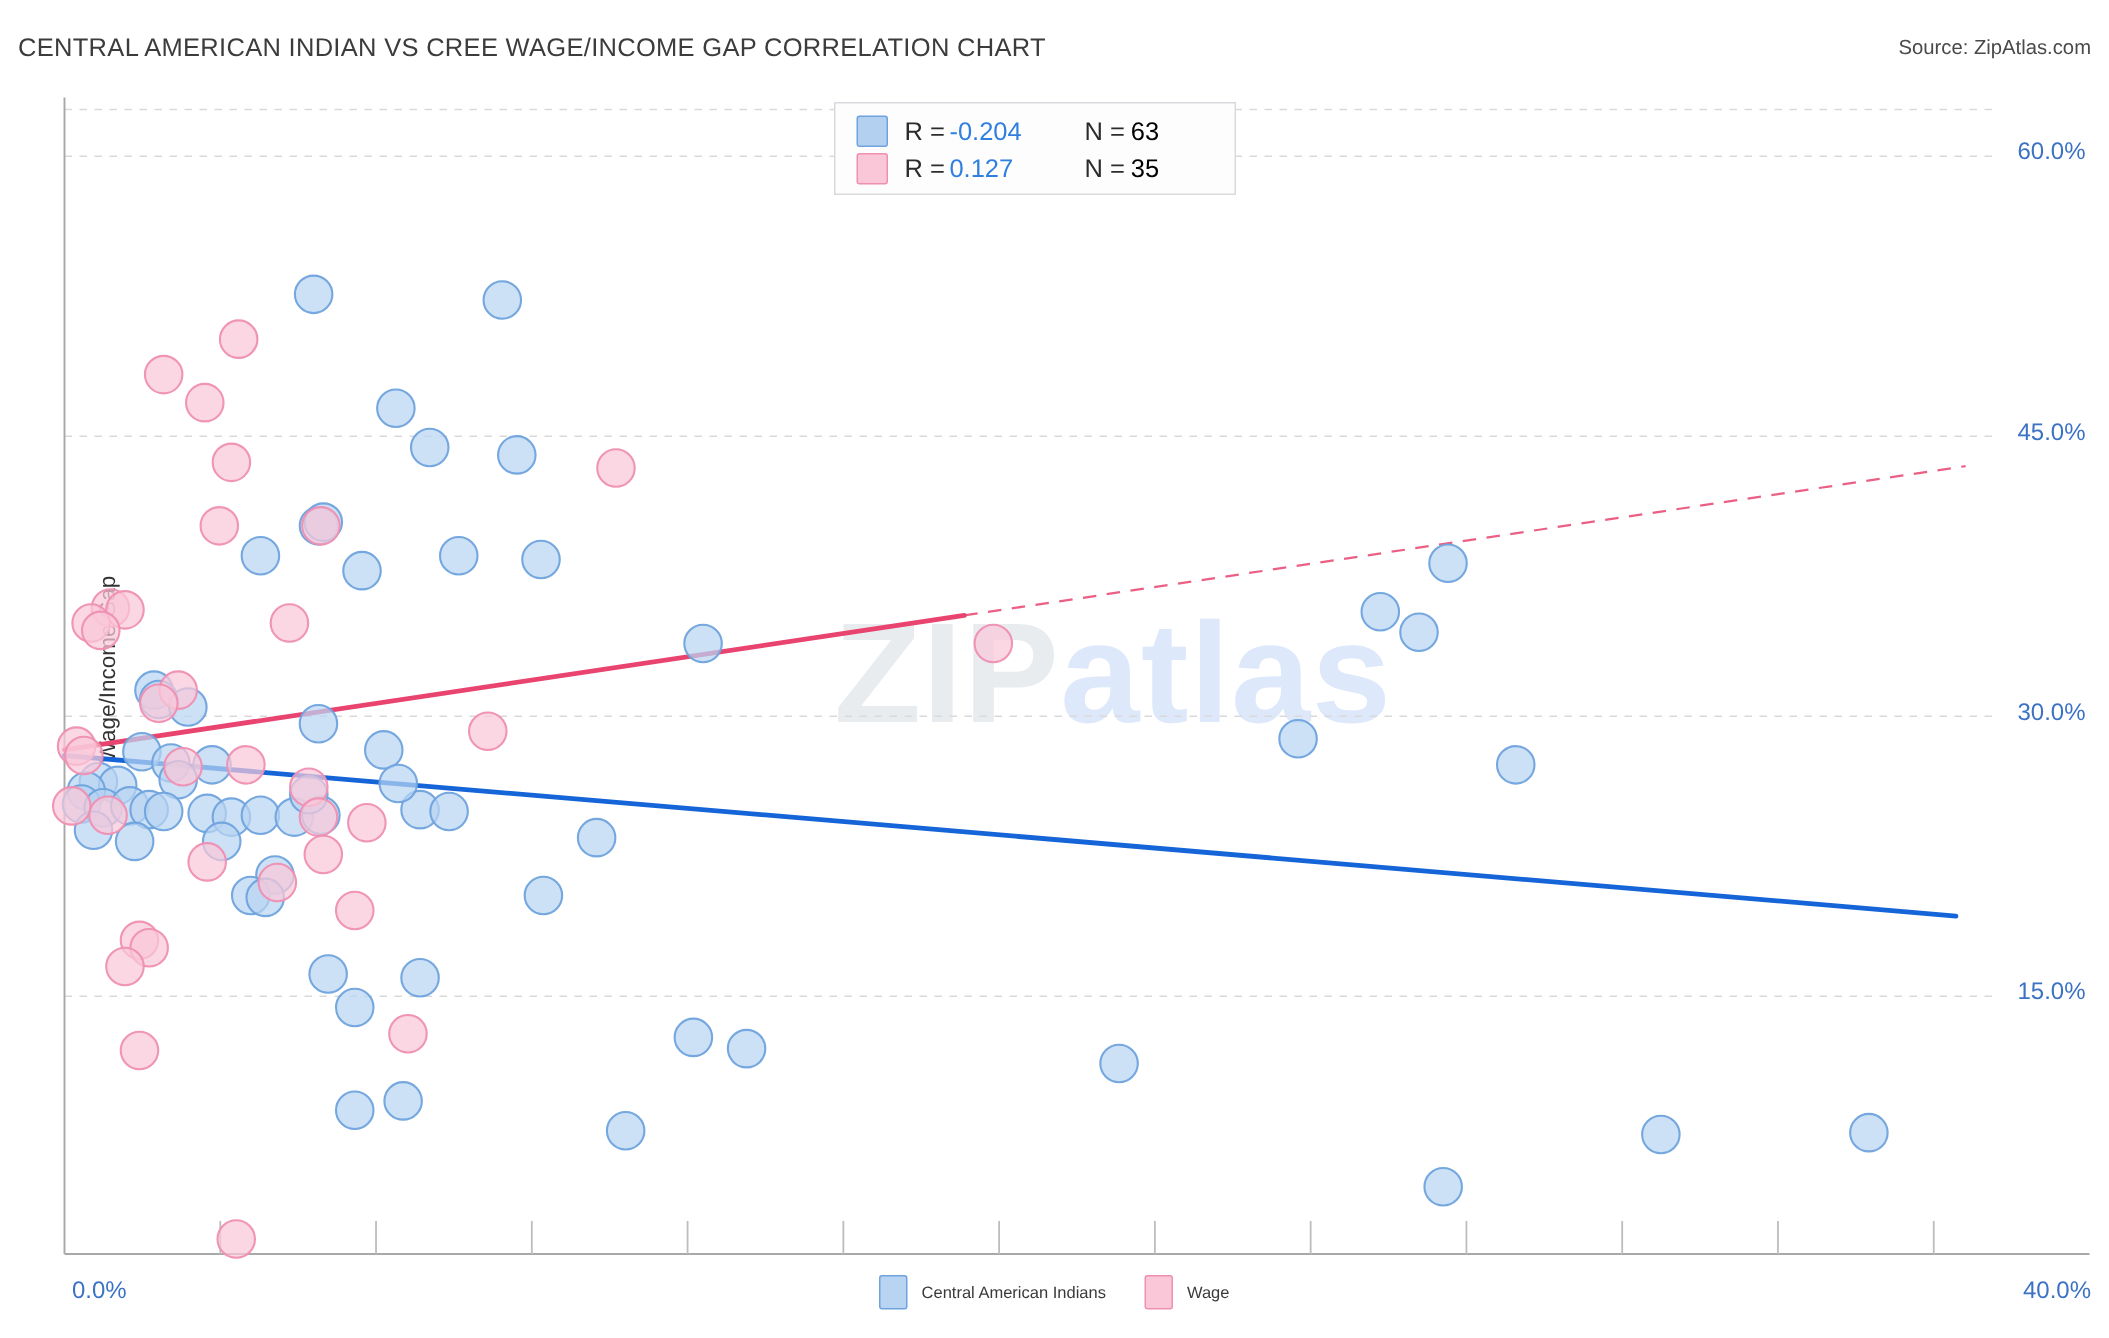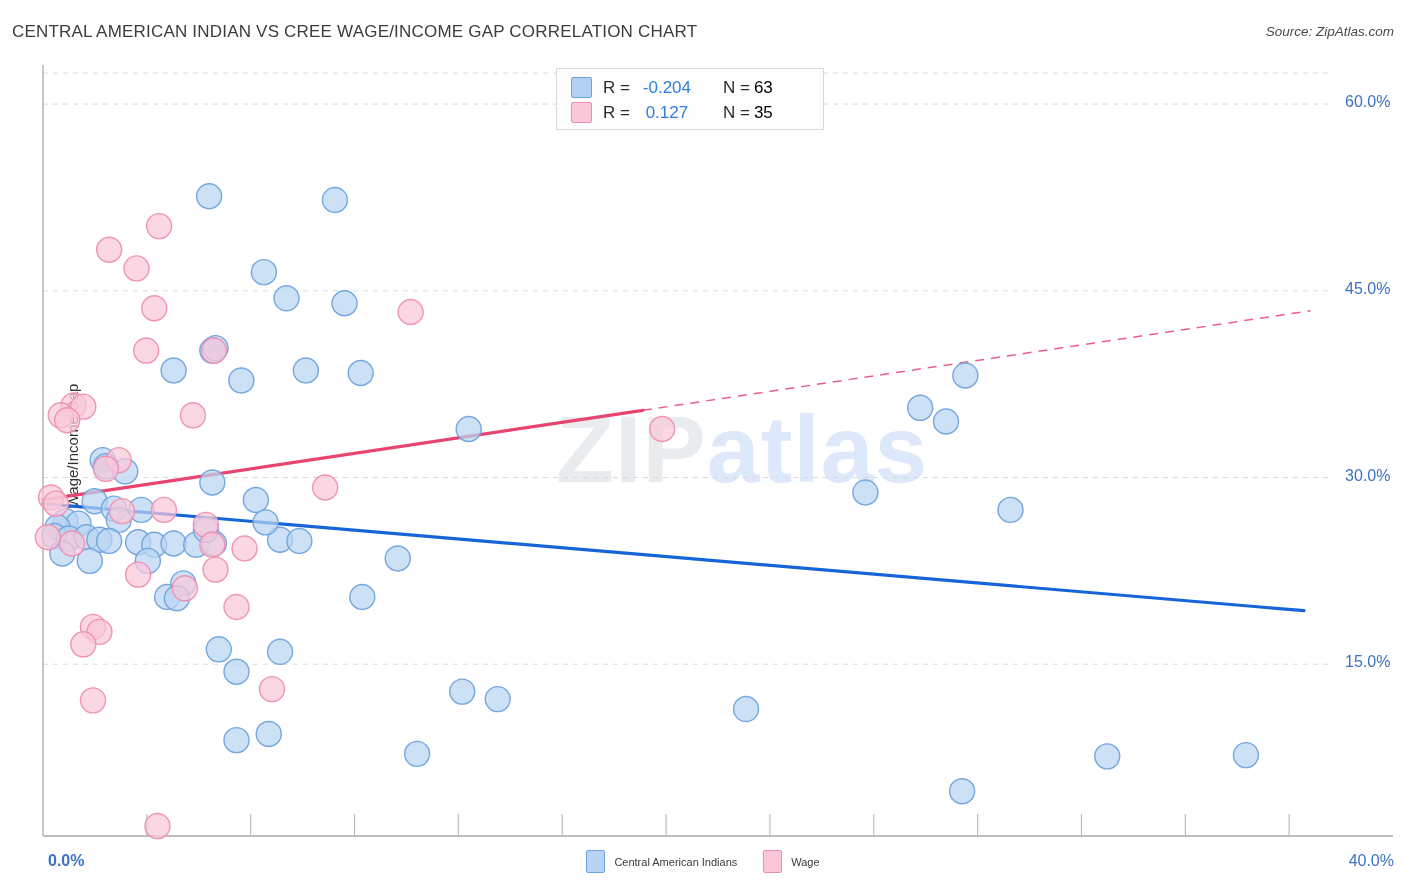--- a/index.html
+++ b/index.html
@@ -27,21 +27,20 @@
     font-size: 17px;
     color: #3c3c3c;
     letter-spacing: 0.2px;
     white-space: nowrap;
   }
   .source-label {
     position: absolute;
     right: 12px;
     top: 24px;
     font-size: 13.5px;
-    font-style: italic;
     color: #4a4a4a;
     white-space: nowrap;
   }
   .y-axis-title {
     position: absolute;
     left: 10px;
     top: 50%;
     transform: translateY(-50%) rotate(-90deg);
     transform-origin: center center;
     font-size: 15px;
@@ -73,21 +72,21 @@
     color: #3b72c4;
     white-space: nowrap;
   }
   .xtick-label {
     position: absolute;
     font-size: 16px;
     color: #3b72c4;
     white-space: nowrap;
     top: 852px;
   }
-  #xtick-min { left: 48px; font-weight: bold; }
+  #xtick-min { left: 48px; }
   #xtick-max { right: 12px; }
 
   .stat-legend {
     position: absolute;
     left: 556px;
     top: 68px;
     width: 268px;
     height: 62px;
     background: #fdfdfd;
     border: 1px solid #d8dade;
@@ -106,21 +105,21 @@
     border-radius: 2px;
     margin-right: 11px;
     flex: 0 0 auto;
   }
   .sw-blue { background: #b3d0f0; border: 1px solid #6fa3dd; }
   .sw-pink { background: #fac7d8; border: 1px solid #ef8fb2; }
   .stat-r-label { color: #2b2b2b; margin-right: 3px; }
   .stat-r-value {
     color: #2f7fe0;
     width: 68px;
-    text-align: center;
+    text-align: left;
     margin-right: 22px;
   }
   .stat-n-label { color: #2b2b2b; margin-right: 4px; }
   .stat-n-value { color: #000000; }
 
   .series-legend {
     position: absolute;
     left: 0;
     right: 0;
     top: 850px;

